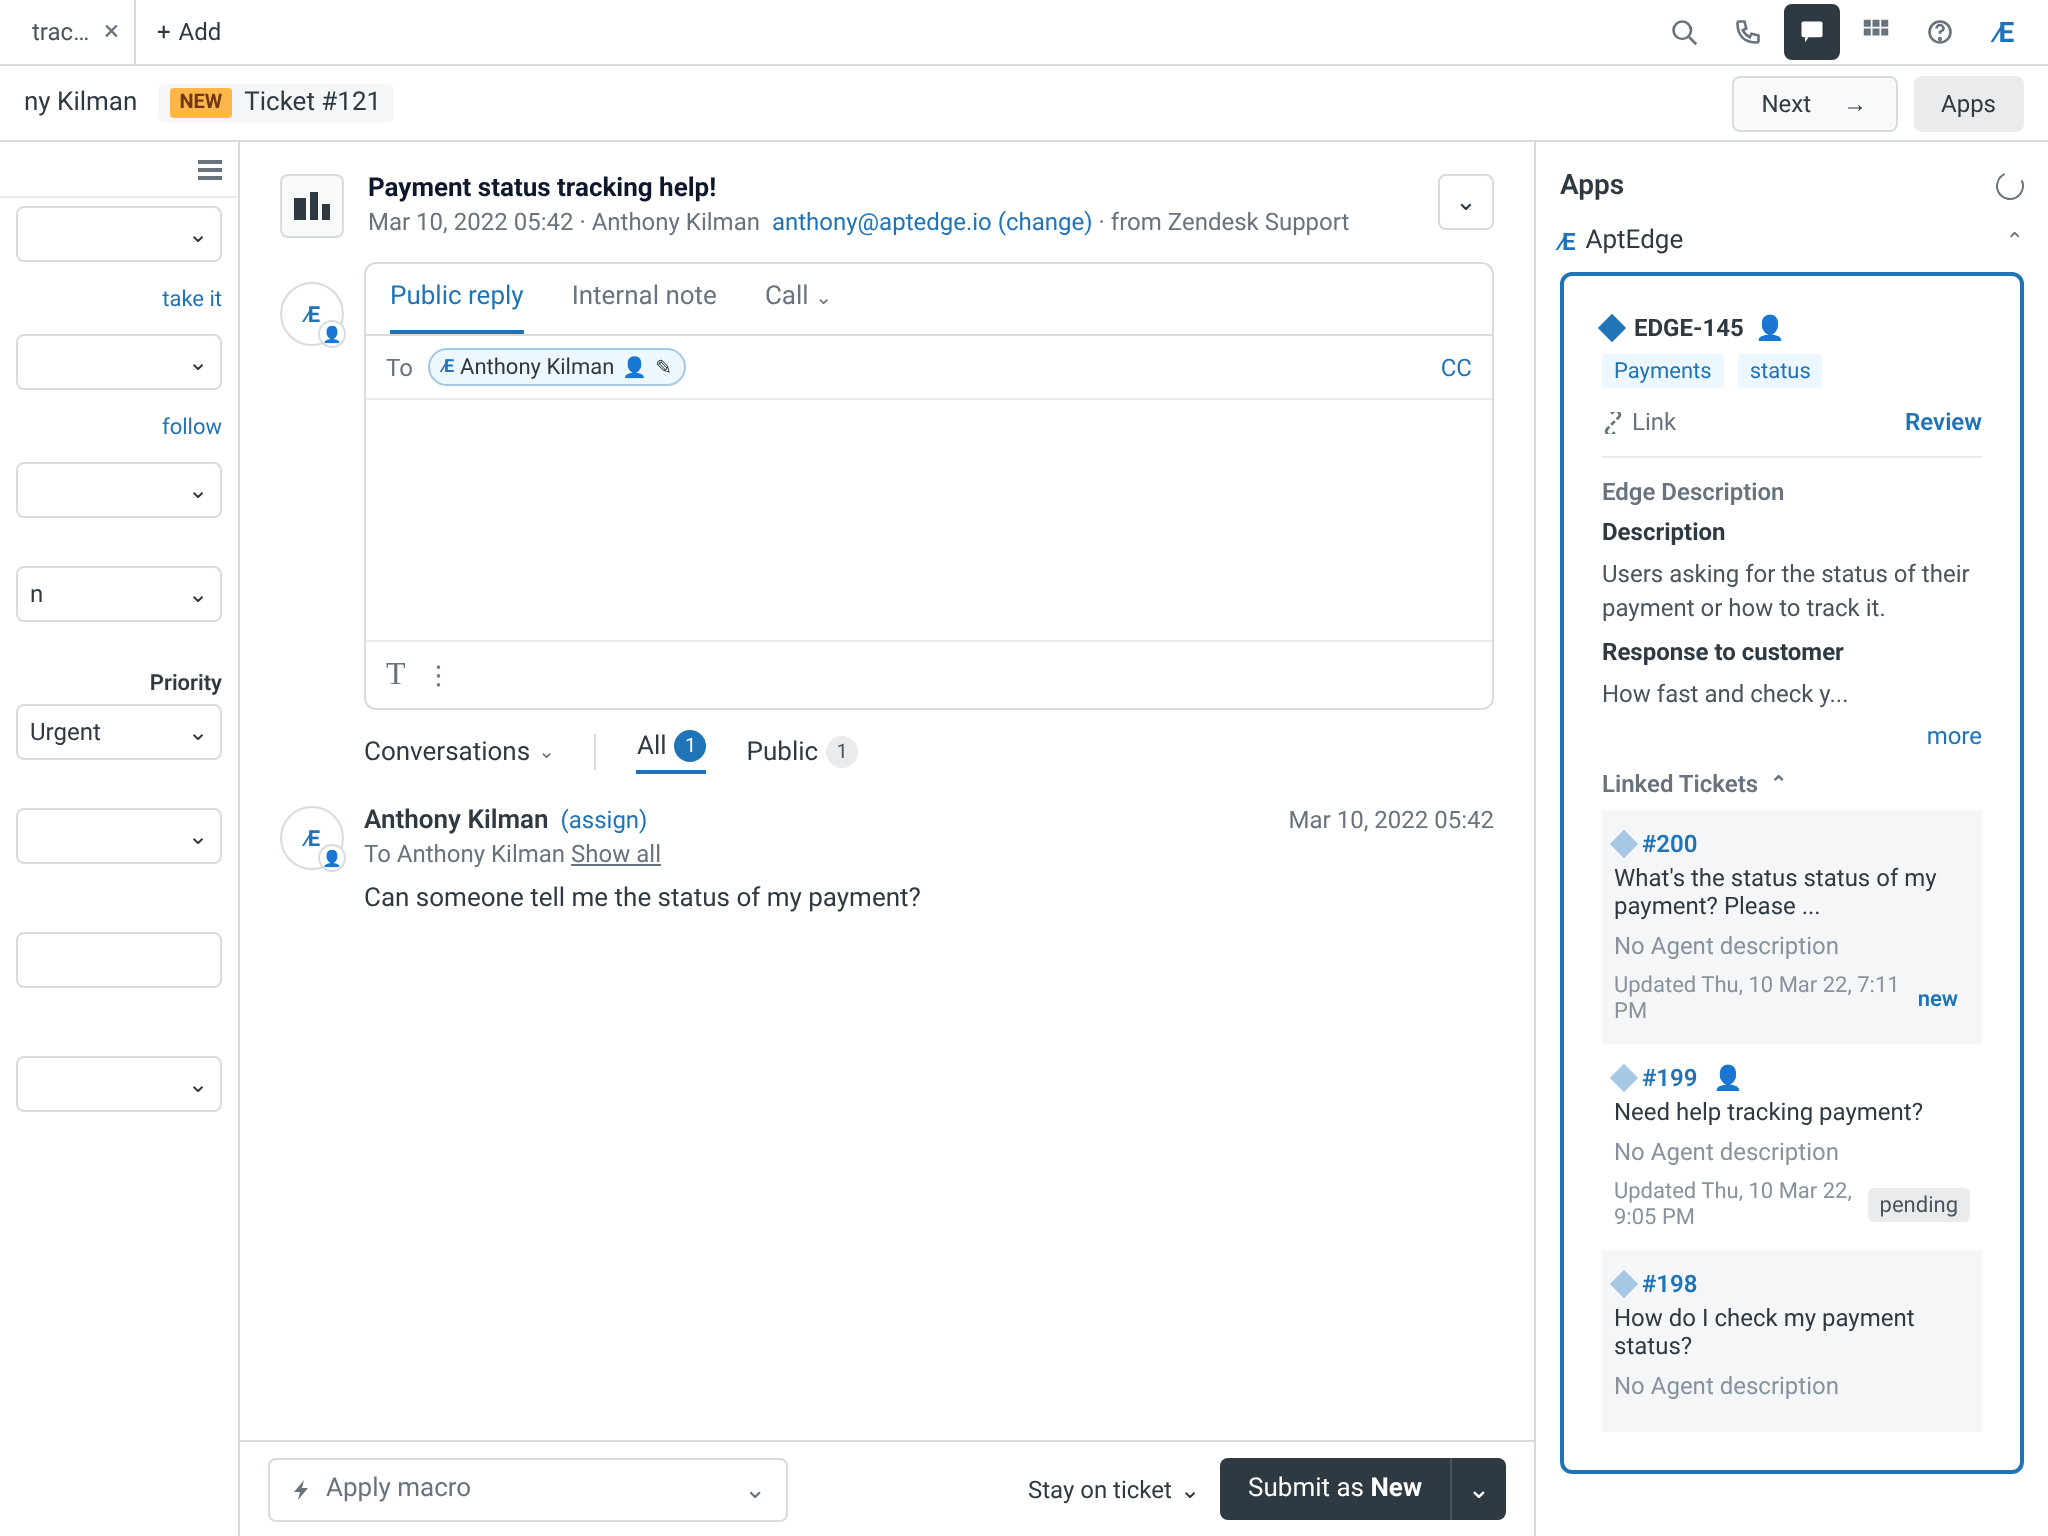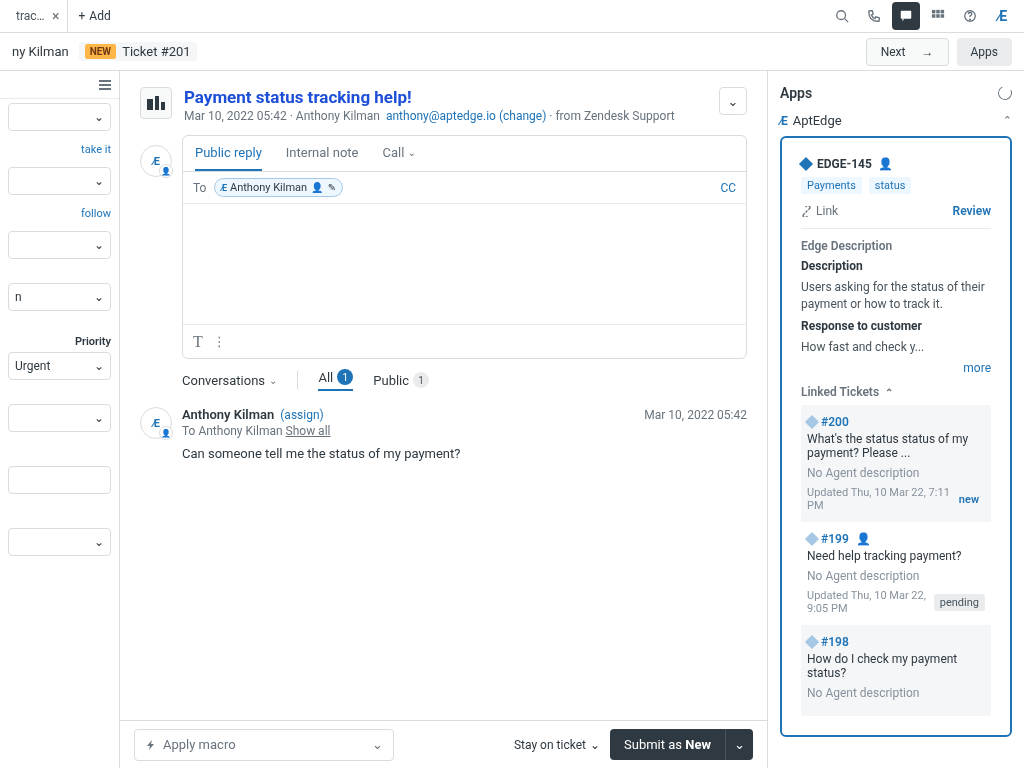--- a/index.html
+++ b/index.html
@@ -23,21 +23,21 @@
 .main { flex: 1; display: flex; overflow: hidden; }
 .sidebar-left { width: 120px; border-right: 1px solid #d8dcde; display: flex; flex-direction: column; }
 .sidebar-row { height: 28px; display: flex; align-items: center; justify-content: flex-end; padding: 0 8px; border-bottom: 1px solid #e9ebed; }
 .select-row { display: flex; align-items: center; justify-content: space-between; border: 1px solid #d8dcde; border-radius: 4px; margin: 4px 8px; padding: 4px 6px; height: 28px; font-size: 12px; }
 .link-text { color: #1f73b7; font-size: 11px; cursor: pointer; }
 .label-sm { font-size: 11px; color: #2f3941; font-weight: 600; padding: 0 8px; }
 .center { flex: 1; display: flex; flex-direction: column; border-right: 1px solid #d8dcde; overflow: hidden; }
 .ticket-header { padding: 16px 20px 12px; display: flex; align-items: flex-start; gap: 12px; }
 .avatar-sq { width: 32px; height: 32px; background: #f8f9f9; border: 1px solid #d8dcde; border-radius: 4px; display: flex; align-items: center; justify-content: center; font-size: 16px; }
 .th-text { flex: 1; }
-.th-title { font-size: 17px; font-weight: 700; color: #1d4ed8; }
+.th-title { font-size: 13px; font-weight: 700; color: #0f172a; }
 .th-meta { font-size: 12px; color: #68737d; margin-top: 2px; }
 .th-meta a { color: #1f73b7; text-decoration: none; }
 .context-btn { width: 28px; height: 28px; border: 1px solid #d8dcde; border-radius: 4px; display: flex; align-items: center; justify-content: center; cursor: pointer; }
 .convo-wrap { padding: 0 20px; flex: 1; display: flex; flex-direction: column; overflow: hidden; }
 .agent-avatar { width: 32px; height: 32px; border-radius: 50%; background: #fff; border: 1px solid #d8dcde; display: flex; align-items: center; justify-content: center; position: relative; }
 .status-dot { position: absolute; bottom: -2px; right: -2px; width: 14px; height: 14px; border-radius: 50%; background: #fff; border: 1px solid #d8dcde; display: flex; align-items: center; justify-content: center; font-size: 8px; }
 .edit-row { display: flex; gap: 10px; }
 .editor-box { flex: 1; border: 1px solid #d8dcde; border-radius: 6px; display: flex; flex-direction: column; }
 .editor-tabs { display: flex; border-bottom: 1px solid #d8dcde; align-items: center; padding: 0 12px; height: 36px; gap: 24px; font-size: 13px; }
 .editor-tab { color: #68737d; cursor: pointer; height: 100%; display: flex; align-items: center; border-bottom: 2px solid transparent; }
@@ -151,21 +151,21 @@
           </svg>
         </div>
       <div class="icon-btn ae-logo">∕E</div>
     </div>
   </div>
 
   <div class="subheader">
     <span class="requester">ny Kilman</span>
     <span style="display:flex;align-items:center;gap:6px;background:#f4f6f8;padding:2px 6px;border-radius:3px;">
       <span class="badge-new">NEW</span>
-      <span class="ticket-num">Ticket #201</span>
+      <span class="ticket-num">Ticket #121</span>
     </span>
     <div class="sub-right">
       <button class="btn">
         <span>Next</span>
         <span>→</span>
       </button>
       <button class="btn apps">Apps</button>
     </div>
   </div>
 

